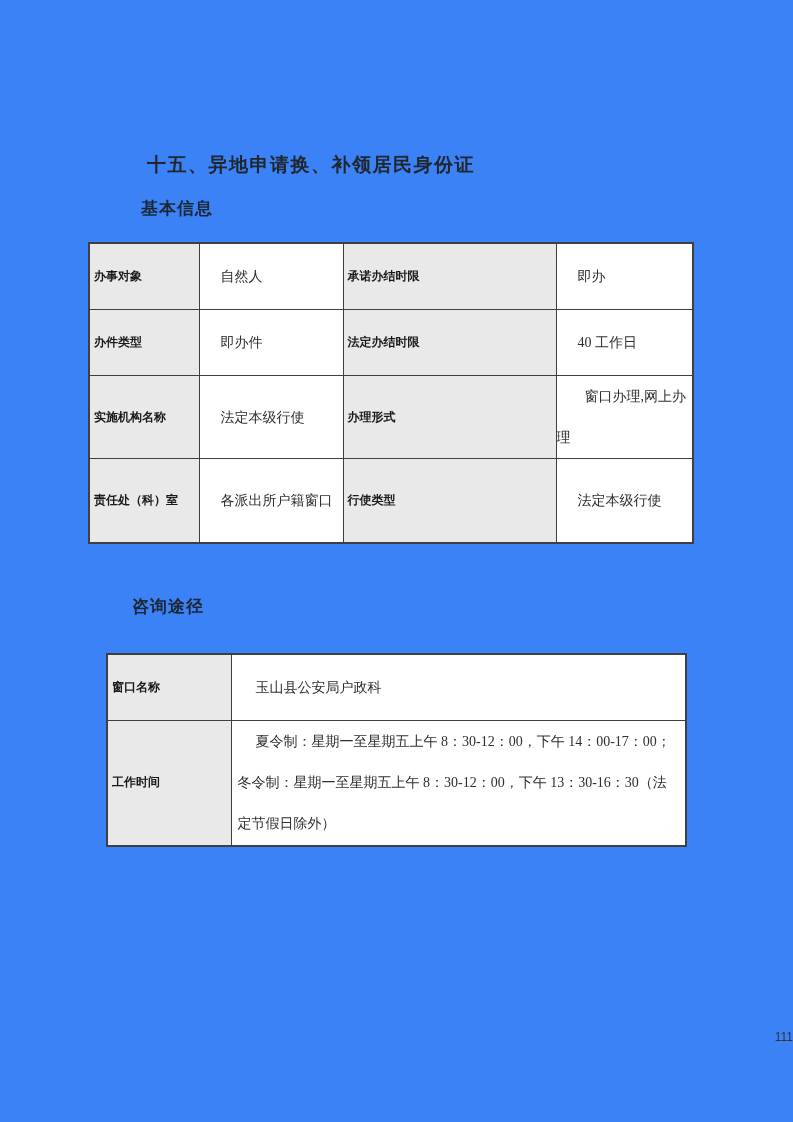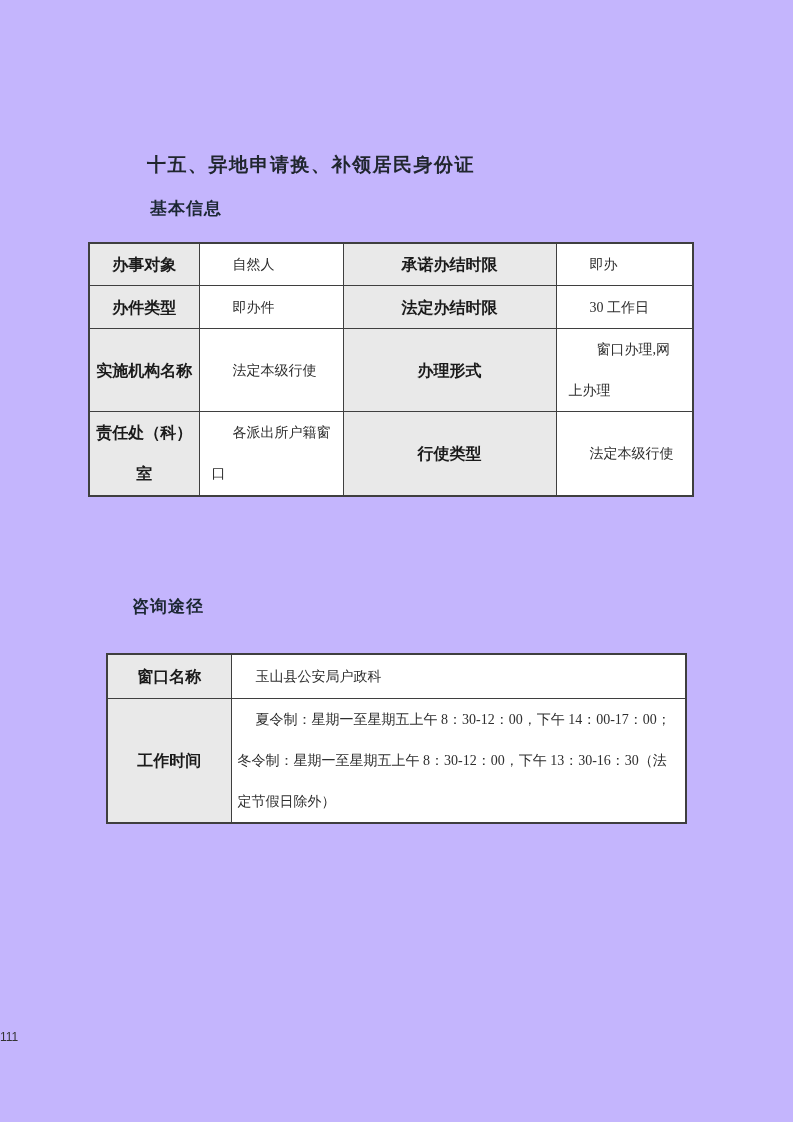--- a/index.html
+++ b/index.html
@@ -4,21 +4,21 @@
 <style>
   html, body { margin: 0; padding: 0; }
   body {
     width: 793px; height: 1122px;
     background: #ffffff;
     font-family: "Liberation Serif", "DejaVu Serif", serif;
   }
   .page {
     position: relative;
     width: 793px; height: 1122px;
-    background: #c4b5fd;
+    background: #3b82f6;
     overflow: hidden;
     text-decoration: underline;
   }
   .doc-title {
     position: absolute;
     left: 147px; top: 152px;
     font-family: "Liberation Sans", "DejaVu Sans", sans-serif;
     font-weight: bold;
     font-size: 19px;
     letter-spacing: 1.5px;
@@ -27,21 +27,21 @@
   }
   .section-heading {
     position: absolute;
     font-family: "Liberation Sans", "DejaVu Sans", sans-serif;
     font-weight: bold;
     font-size: 17px;
     letter-spacing: 1px;
     color: #1c2733;
     white-space: nowrap;
   }
-  #heading-basic   { left: 150px; top: 197px; }
+  #heading-basic   { left: 141px; top: 197px; }
   #heading-consult { left: 132px; top: 595px; }
 
   table {
     border-collapse: collapse;
     table-layout: fixed;
   }
   #table-basic {
     position: absolute;
     left: 88px; top: 242px;
     width: 604px;
@@ -56,41 +56,41 @@
   td {
     border: 1px solid #3f3f3f;
     vertical-align: middle;
     line-height: 41px;
     padding: 0;
     overflow: hidden;
   }
   td.lbl {
     background: #e9e9e9;
     font-weight: bold;
-    font-size: 16px;
+    font-size: 12px;
     color: #1a1a1a;
-    text-align: center;
-    padding: 0 4px;
+    text-align: left;
+    padding: 12px 4px;
   }
   td.val {
     background: #ffffff;
     font-size: 14px;
     color: #2e2e2e;
     text-align: left;
-    padding: 0 12px;
+    padding: 0 0;
     text-indent: 21px;
   }
   #table-basic td.val.vindent2 { text-indent: 28px; }
   #table-consult td.val { padding: 0 6px; text-indent: 18px; }
 
   .page-number {
     position: absolute;
     left: 0; right: 0;
     top: 1030px;
-    text-align: left;
+    text-align: right;
     font-family: "Liberation Sans", "DejaVu Sans", sans-serif;
     font-size: 12px;
     color: #333333;
   }
 </style>
 </head>
 <body>
 
 <div class="page">
 
@@ -109,21 +109,21 @@
       <tr style="height:42px">
         <td class="lbl">办事对象</td>
         <td class="val">自然人</td>
         <td class="lbl">承诺办结时限</td>
         <td class="val">即办</td>
       </tr>
       <tr style="height:43px">
         <td class="lbl">办件类型</td>
         <td class="val">即办件</td>
         <td class="lbl">法定办结时限</td>
-        <td class="val">30 工作日</td>
+        <td class="val">40 工作日</td>
       </tr>
       <tr style="height:82px">
         <td class="lbl">实施机构名称</td>
         <td class="val">法定本级行使</td>
         <td class="lbl">办理形式</td>
         <td class="val vindent2">窗口办理,网上办理</td>
       </tr>
       <tr style="height:84px">
         <td class="lbl">责任处（科）室</td>
         <td class="val">各派出所户籍窗口</td>

